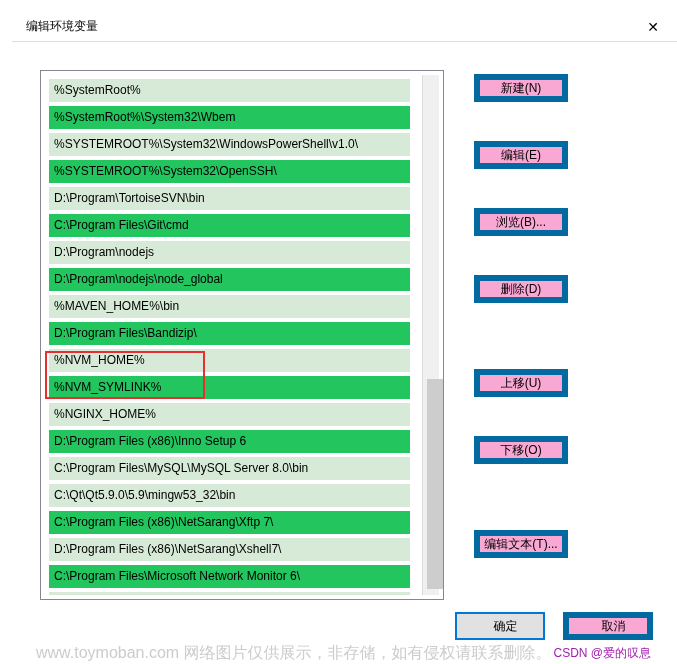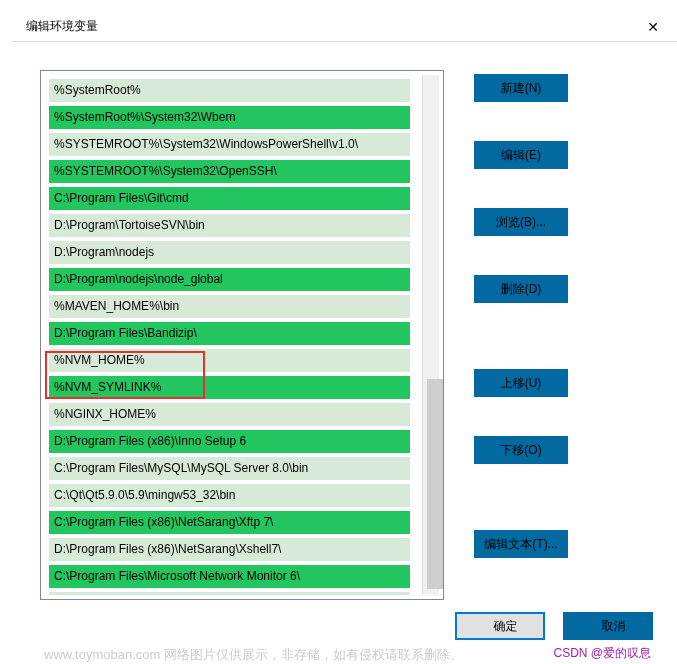--- a/index.html
+++ b/index.html
@@ -68,21 +68,21 @@
       pointer-events: none;
     }
     .btn-col {
       display: flex;
       flex-direction: column;
       gap: 0;
       width: 102px;
     }
     .btn {
       height: 28px;
-      background: #0369a1;
+      background: #f9a8d4;
       border: 6px solid #0369a1;
       font-size: 12px;
       cursor: pointer;
       display: flex;
       align-items: center;
       justify-content: center;
     }
     .btn-spacer-sm { height: 23px; }
     .btn-spacer-lg { height: 50px; }
     .footer {
@@ -90,23 +90,23 @@
       bottom: 24px;
       right: 24px;
       display: flex;
       gap: 10px;
     }
     .footer .btn { width: 90px; padding-left: 11px; }
     .btn.primary { border: 2px solid #0078d7; background: #e1e1e1; }
     .watermark-left {
       position: absolute;
       bottom: 4px;
-      left: 32px;
+      left: 24px;
       color: #ccc;
-      font-size: 13px;
+      font-size: 16px;
     }
     .watermark-right {
       position: absolute;
       bottom: 6px;
       right: 30px;
       color: #a21caf;
       font-size: 12px;
     }
   </style>
 </head>
@@ -117,22 +117,22 @@
   <span class="close-x">✕</span>
 </div>
 
 <div class="content">
   <div class="list-pane">
     <div class="list-inner" id="list-inner">
         <div class="list-row">%SystemRoot%</div>
         <div class="list-row alt">%SystemRoot%\System32\Wbem</div>
         <div class="list-row">%SYSTEMROOT%\System32\WindowsPowerShell\v1.0\</div>
         <div class="list-row alt">%SYSTEMROOT%\System32\OpenSSH\</div>
+        <div class="list-row">D:\Program\TortoiseSVN\bin</div>
         <div class="list-row alt">C:\Program Files\Git\cmd</div>
-        <div class="list-row">D:\Program\TortoiseSVN\bin</div>
         <div class="list-row">D:\Program\nodejs</div>
         <div class="list-row alt">D:\Program\nodejs\node_global</div>
         <div class="list-row">%MAVEN_HOME%\bin</div>
         <div class="list-row alt">D:\Program Files\Bandizip\</div>
         <div class="list-row">%NVM_HOME%</div>
         <div class="list-row alt">%NVM_SYMLINK%</div>
         <div class="list-row">%NGINX_HOME%</div>
         <div class="list-row alt">D:\Program Files (x86)\Inno Setup 6</div>
         <div class="list-row">C:\Program Files\MySQL\MySQL Server 8.0\bin</div>
         <div class="list-row">C:\Qt\Qt5.9.0\5.9\mingw53_32\bin</div>

